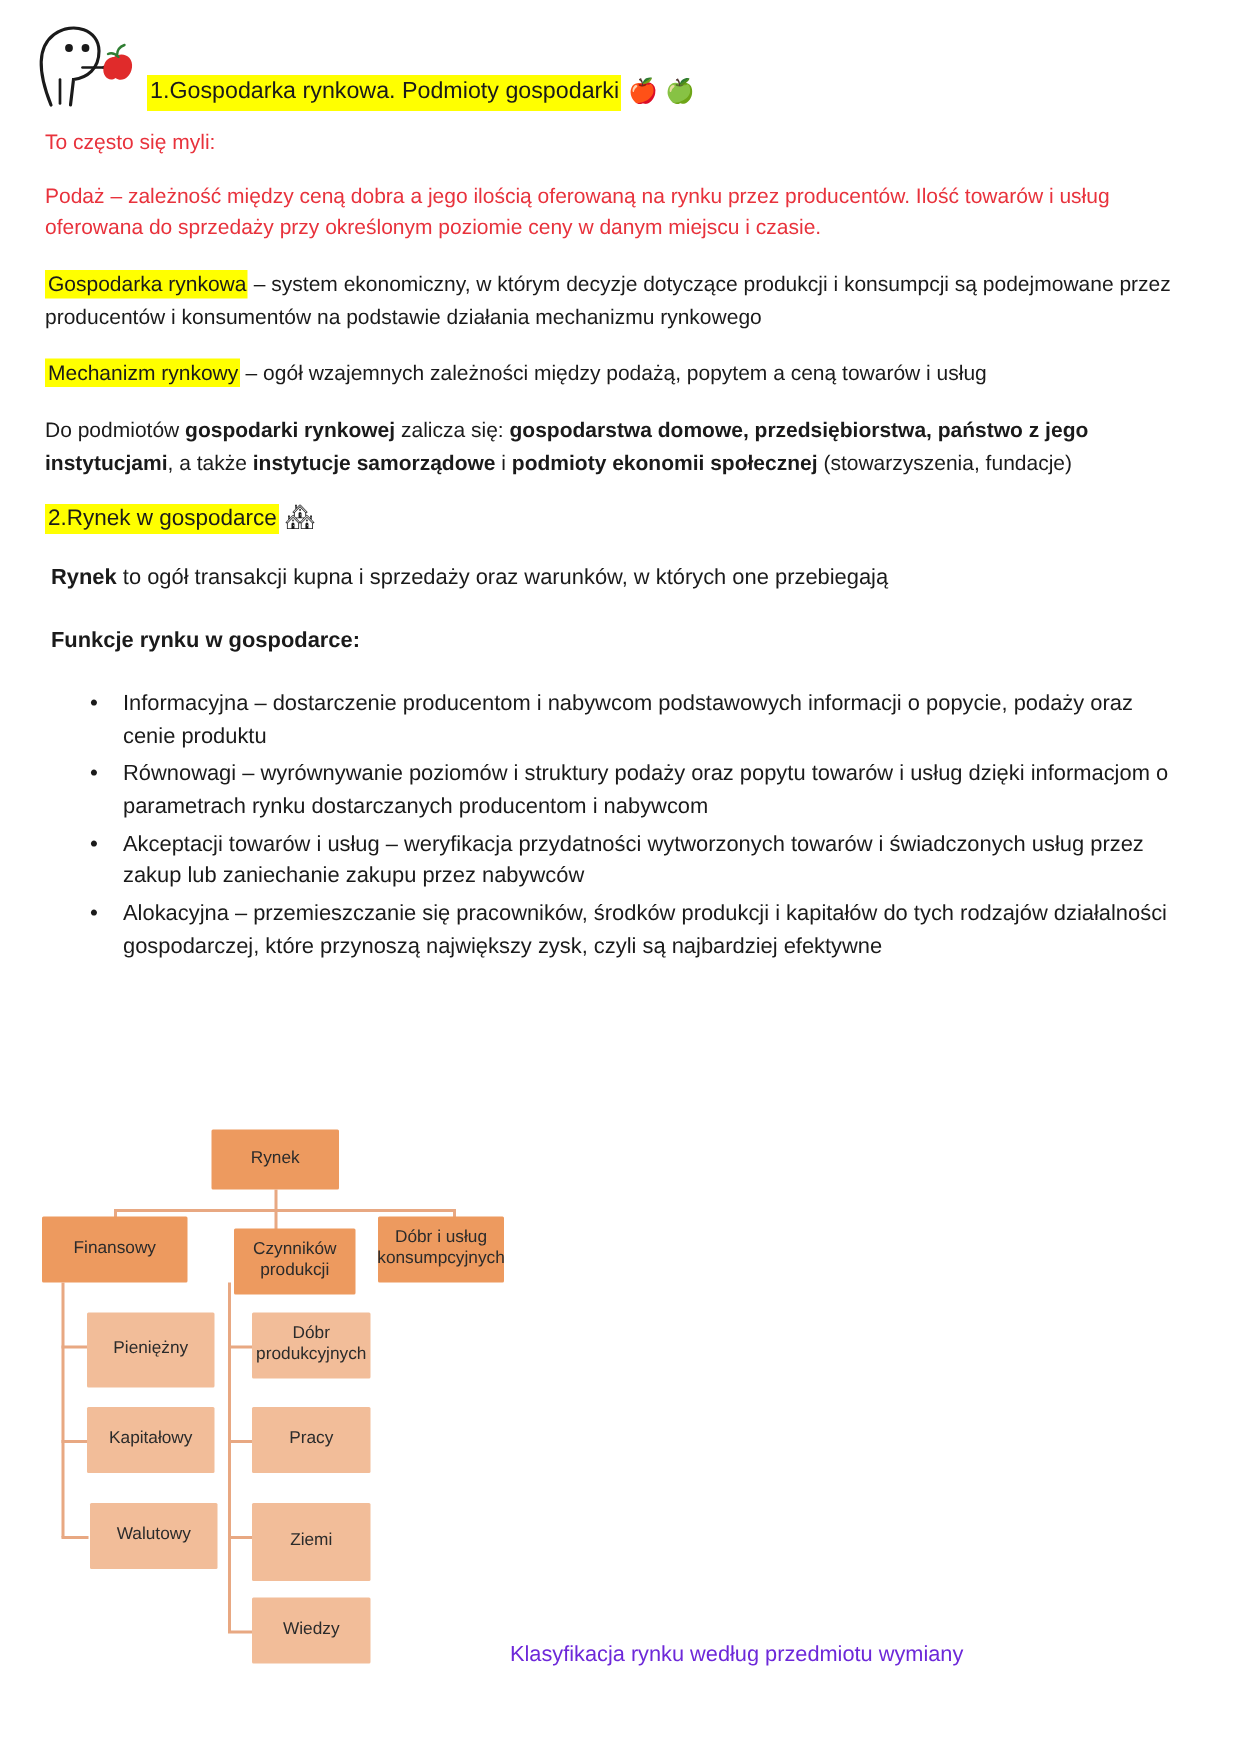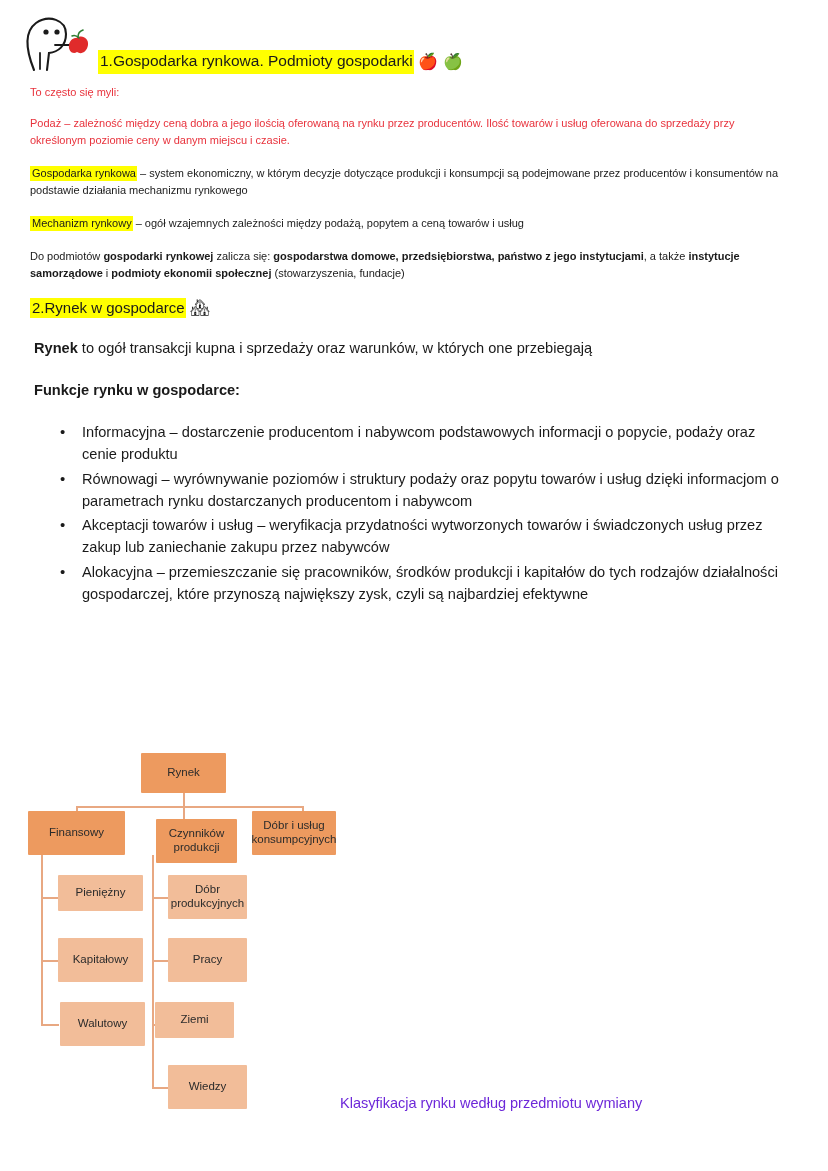--- a/index.html
+++ b/index.html
@@ -56,21 +56,21 @@
 
   
   .content {
     position: absolute;
     left: 30px;
     top: 84px;
     width: 762px;
   }
   p.para {
     margin: 0 0 16px 0;
-    font-size: 11px;
+    font-size: 14px;
     line-height: 1.55;
   }
   p.red {
     color: #e8323c;
   }
   p.tight { margin-bottom: 14px; }
   b, .b { font-weight: bold; }
 
   .section-head {
     margin: 6px 0 18px 0;
@@ -231,31 +231,31 @@
 
     <div class="node lvl2" style="left:28px; top:66px; width:97px; height:44px;">Finansowy</div>
     <div class="node lvl2" style="left:141px; top:74px; width:81px; height:44px;margin-left:15px;">Czynników produkcji</div>
     <div class="node lvl2" style="left:252px; top:66px; width:84px; height:44px;">Dóbr i usług konsumpcyjnych</div>
 
     <div class="connector v-line" style="left:41px; top:110px; height:170px;"></div>
     <div class="connector h-line" style="left:41px; top:152px; width:18px;"></div>
     <div class="connector h-line" style="left:41px; top:215px; width:18px;"></div>
     <div class="connector h-line" style="left:41px; top:279px; width:18px;"></div>
 
-    <div class="node lvl3" style="left:58px; top:130px; width:85px; height:36px;">Pieniężny</div>
+    <div class="node lvl3" style="left:58px; top:130px; width:85px; height:50px;">Pieniężny</div>
     <div class="node lvl3" style="left:58px; top:193px; width:85px; height:44px;">Kapitałowy</div>
     <div class="node lvl3" style="left:60px; top:257px; width:85px; height:44px;">Walutowy</div>
 
     <div class="connector v-line" style="left:152px; top:110px; height:233px;"></div>
     <div class="connector h-line" style="left:152px; top:152px; width:17px;"></div>
     <div class="connector h-line" style="left:152px; top:215px; width:17px;"></div>
     <div class="connector h-line" style="left:152px; top:279px; width:17px;"></div>
     <div class="connector h-line" style="left:152px; top:342px; width:17px;"></div>
 
     <div class="node lvl3" style="left:168px; top:130px; width:79px; height:44px;">Dóbr produkcyjnych</div>
     <div class="node lvl3" style="left:168px; top:193px; width:79px; height:44px;">Pracy</div>
-    <div class="node lvl3" style="left:155px; top:257px; width:79px; height:36px;">Ziemi</div>
+    <div class="node lvl3" style="left:168px; top:257px; width:79px; height:52px;">Ziemi</div>
     <div class="node lvl3" style="left:168px; top:320px; width:79px; height:44px;">Wiedzy</div>
   </div>
 
   <div class="caption">Klasyfikacja rynku według przedmiotu wymiany</div>
 
 </div>
 
 </body></html>

